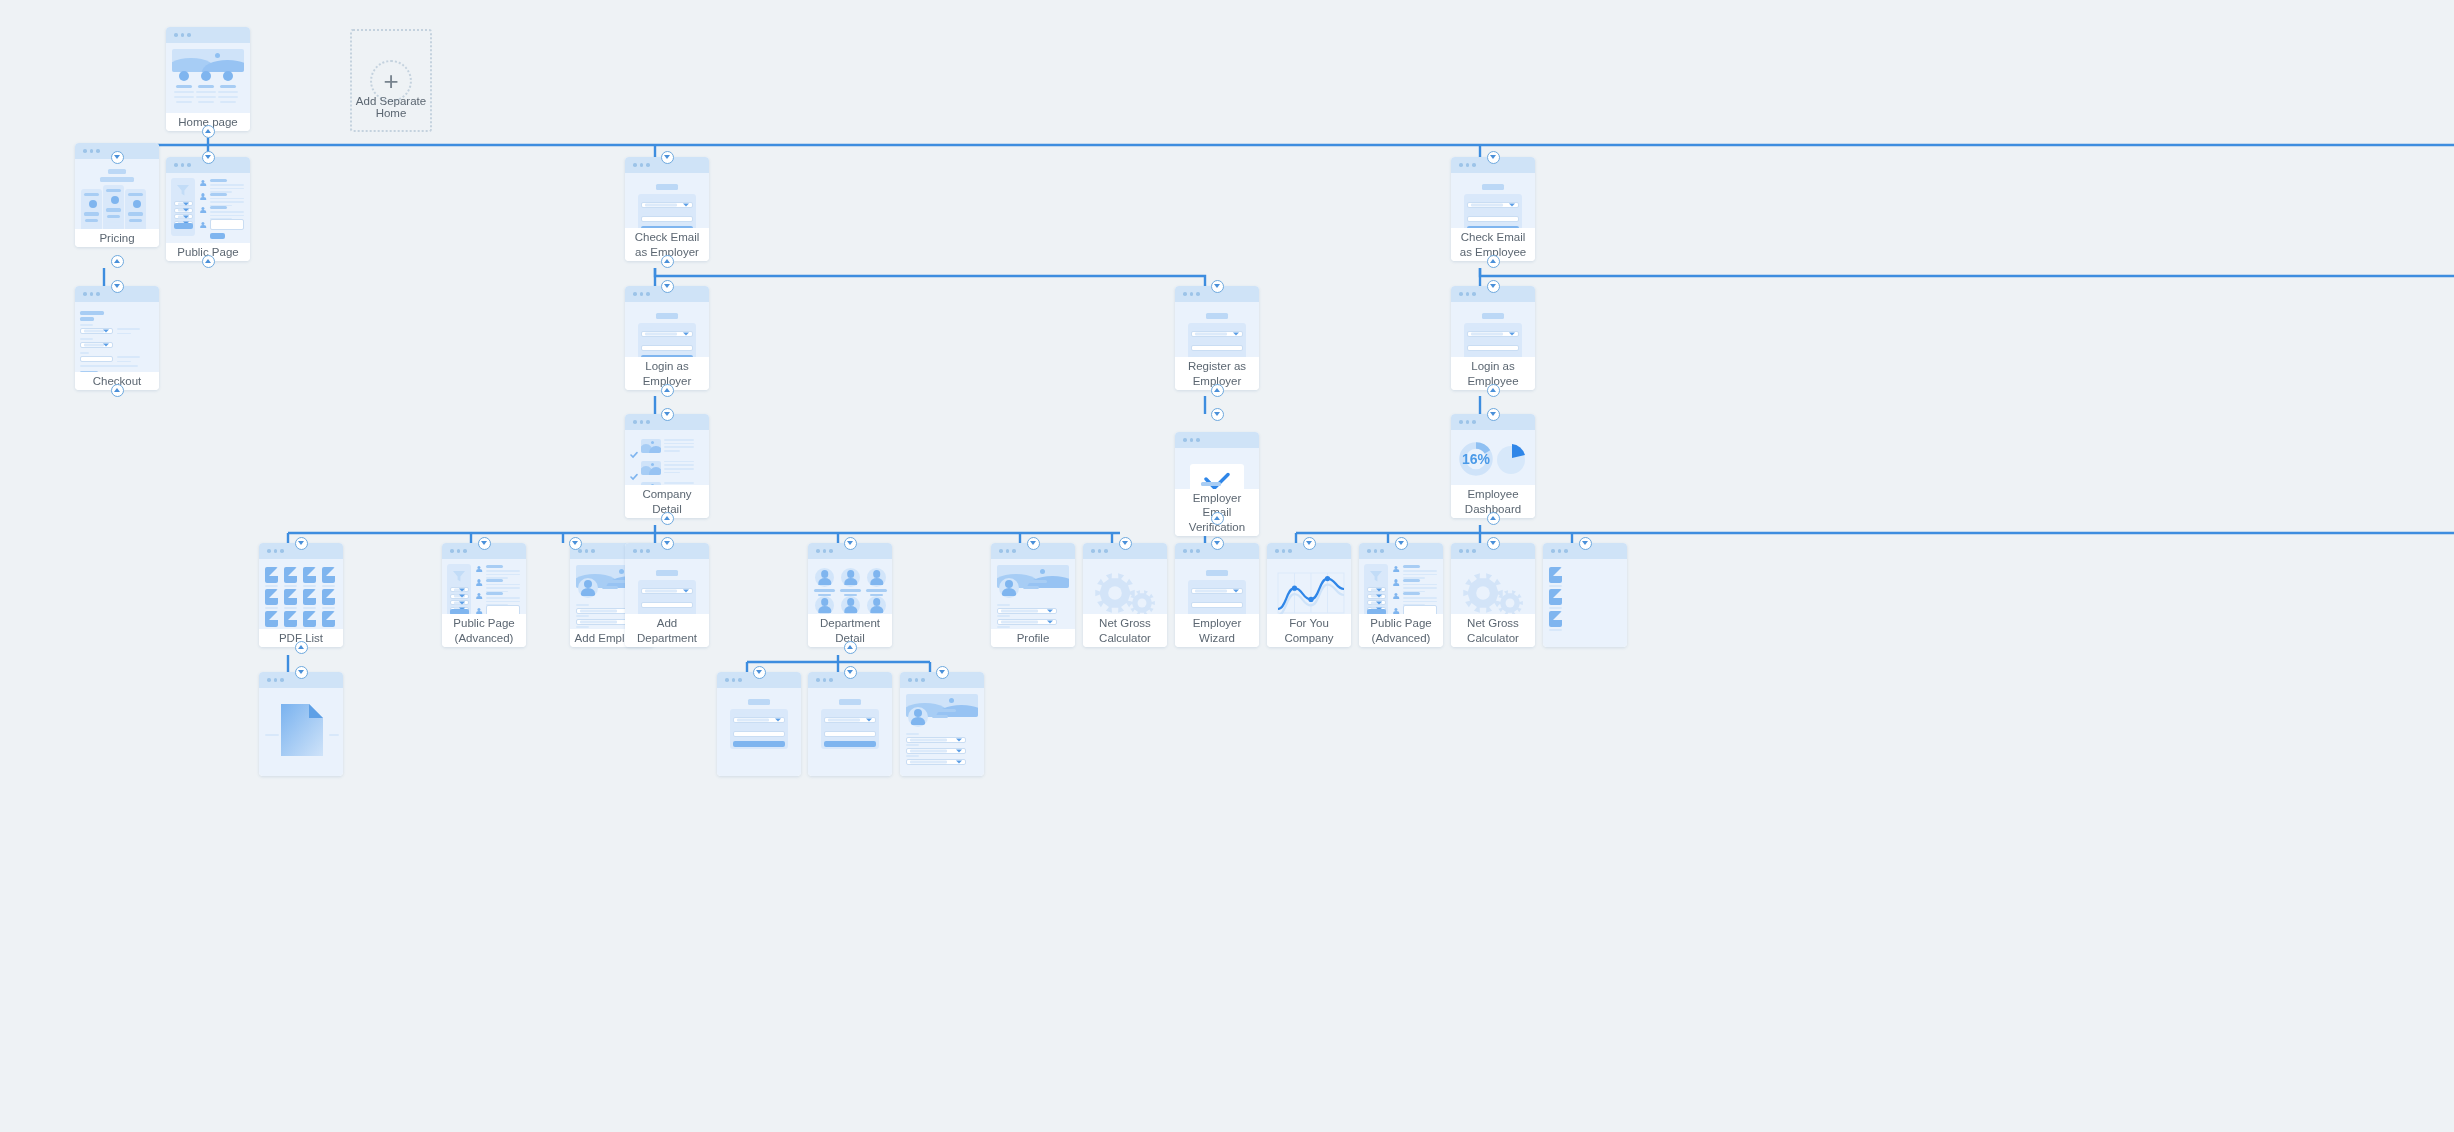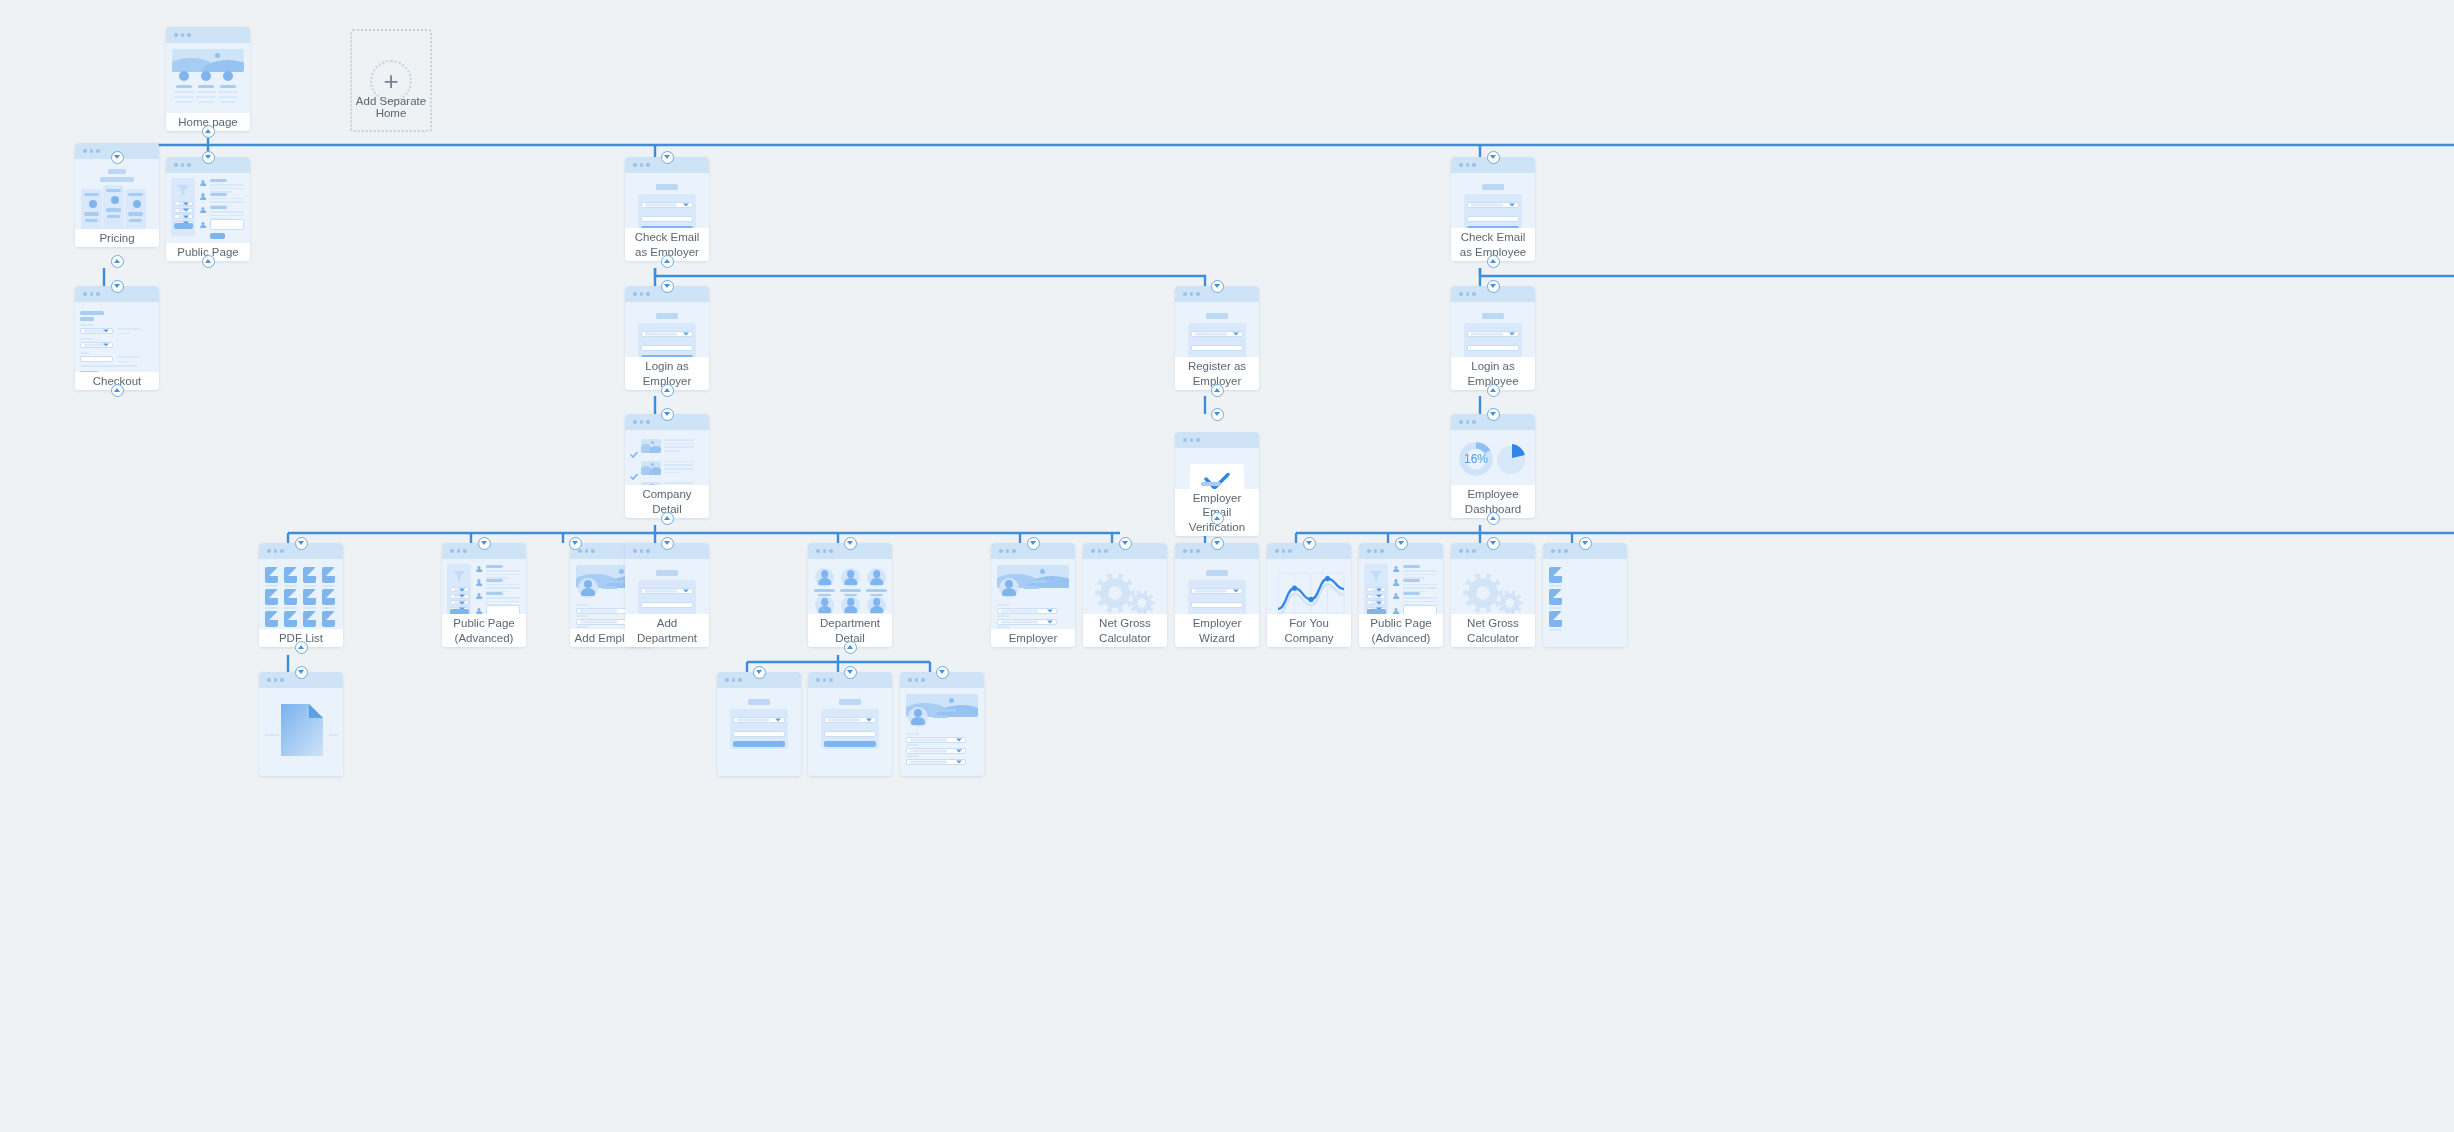--- a/index.html
+++ b/index.html
@@ -503,21 +503,21 @@
     <div class="card" style="left: 1451px; top: 414px; width: 84px; height: 104px;">
       <div class="bar">
         <i></i>
         <i></i>
         <i></i>
       </div>
       <div class="body">
         <div style="position:absolute;left:8px;top:12px;width:34px;height:34px;"><svg width="34" height="34" viewBox="0 0 34 34">
             <circle cx="17" cy="17" r="13.5" fill="none" stroke="#cfe3f9" stroke-width="6.5"></circle>
             <circle cx="17" cy="17" r="13.5" fill="none" stroke="#8fc0f2" stroke-width="6.5" stroke-dasharray="13.571680263507906 84.82300164692441" transform="rotate(-90 17 17)"></circle>
-          </svg><div style="position:absolute;inset:0;display:flex;align-items:center;justify-content:center;color:#4a9ae8;font-size:12px;font-weight:normal;">16%</div></div>
+          </svg><div style="position:absolute;inset:0;display:flex;align-items:center;justify-content:center;color:#4a9ae8;font-size:14px;font-weight:bold;">16%</div></div>
         <div style="position:absolute;left:44px;top:13px;width:32px;height:32px;"><svg width="32" height="32" viewBox="0 0 32 32">
             <circle cx="16" cy="17" r="14" fill="#d7e8fa"></circle>
             <path d="M17,15 L17,1 A15,15 0 0 1 30,12 Z" fill="#2f86e8"></path>
           </svg></div>
       </div>
       <div class="label">Employee Dashboard</div>
     </div>
     <div class="anc down" style="left: 1486.5px; top: 407.5px;"></div>
     <div class="anc up" style="left: 1486.5px; top: 511.5px;"></div>
     <div class="card" style="left: 259px; top: 543px; width: 84px; height: 104px;">
@@ -732,21 +732,21 @@
           <div class="ph" style="width:37.2px;"></div>
           <div class="cv"></div>
         </div>
         <div class="b l" style="left:6px;top:56px;width:13px;height:1.6px;"></div>
         <div class="inp" style="left:6px;top:59.5px;width:60px;height:6px;">
           <div class="ph" style="width:37.2px;"></div>
           <div class="cv"></div>
         </div>
         <div class="b l" style="left:6px;top:67px;width:13px;height:1.6px;"></div>
       </div>
-      <div class="label">Employer</div>
+      <div class="label">Profile</div>
     </div>
     <div class="anc down" style="left: 1026.5px; top: 536.5px;"></div>
     <div class="card" style="left: 1083px; top: 543px; width: 84px; height: 104px;">
       <div class="bar">
         <i></i>
         <i></i>
         <i></i>
       </div>
       <div class="body">
         <div class="gear" style="left:7px;top:8px;width:70px;height:56px;"><svg width="70" height="56" viewBox="0 0 70 56">

